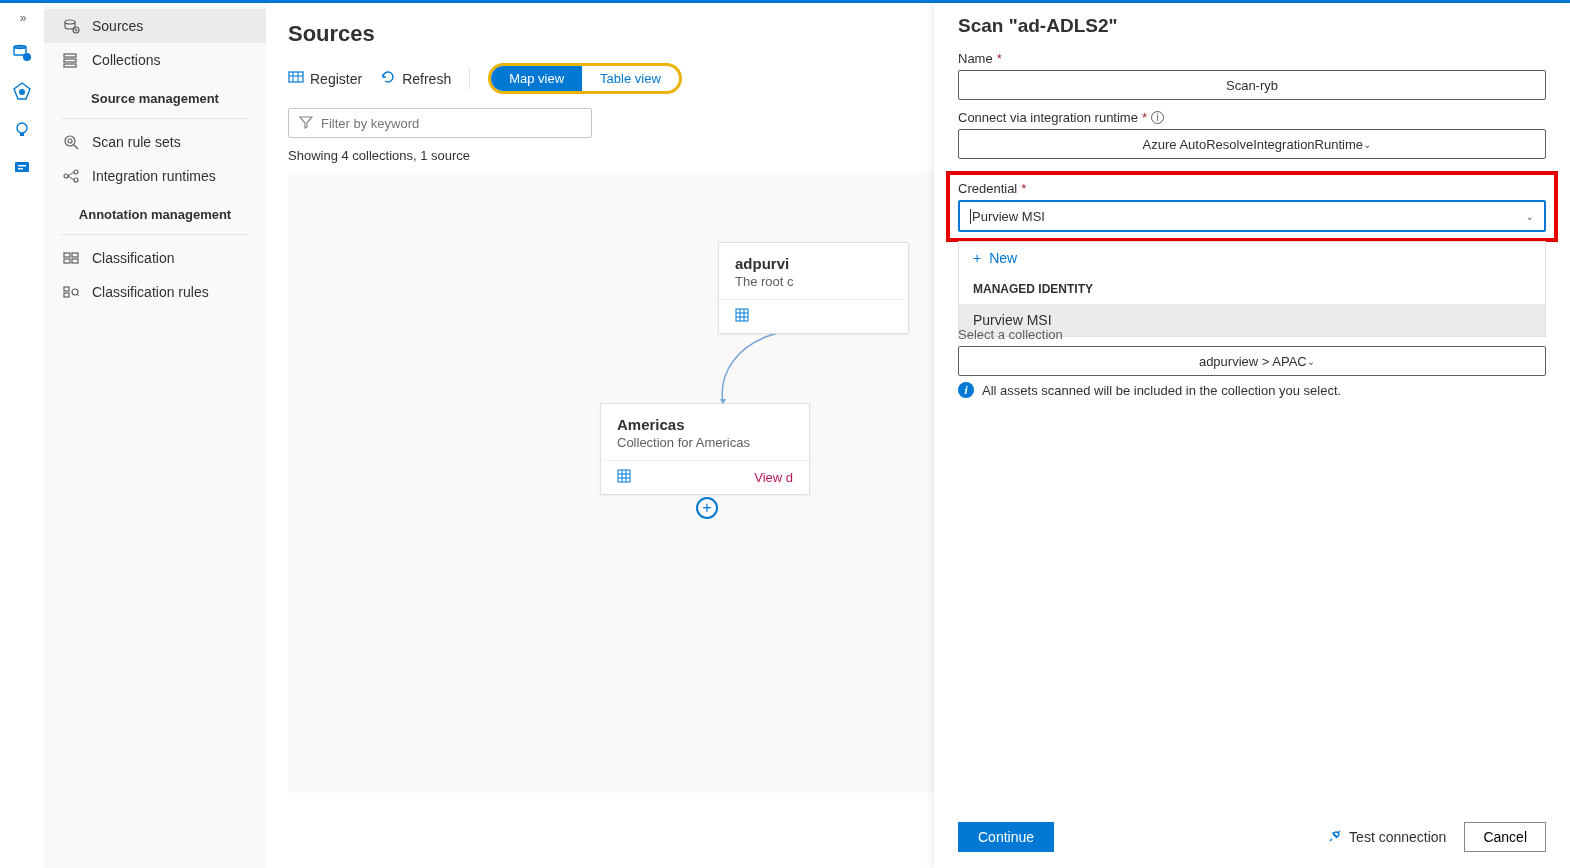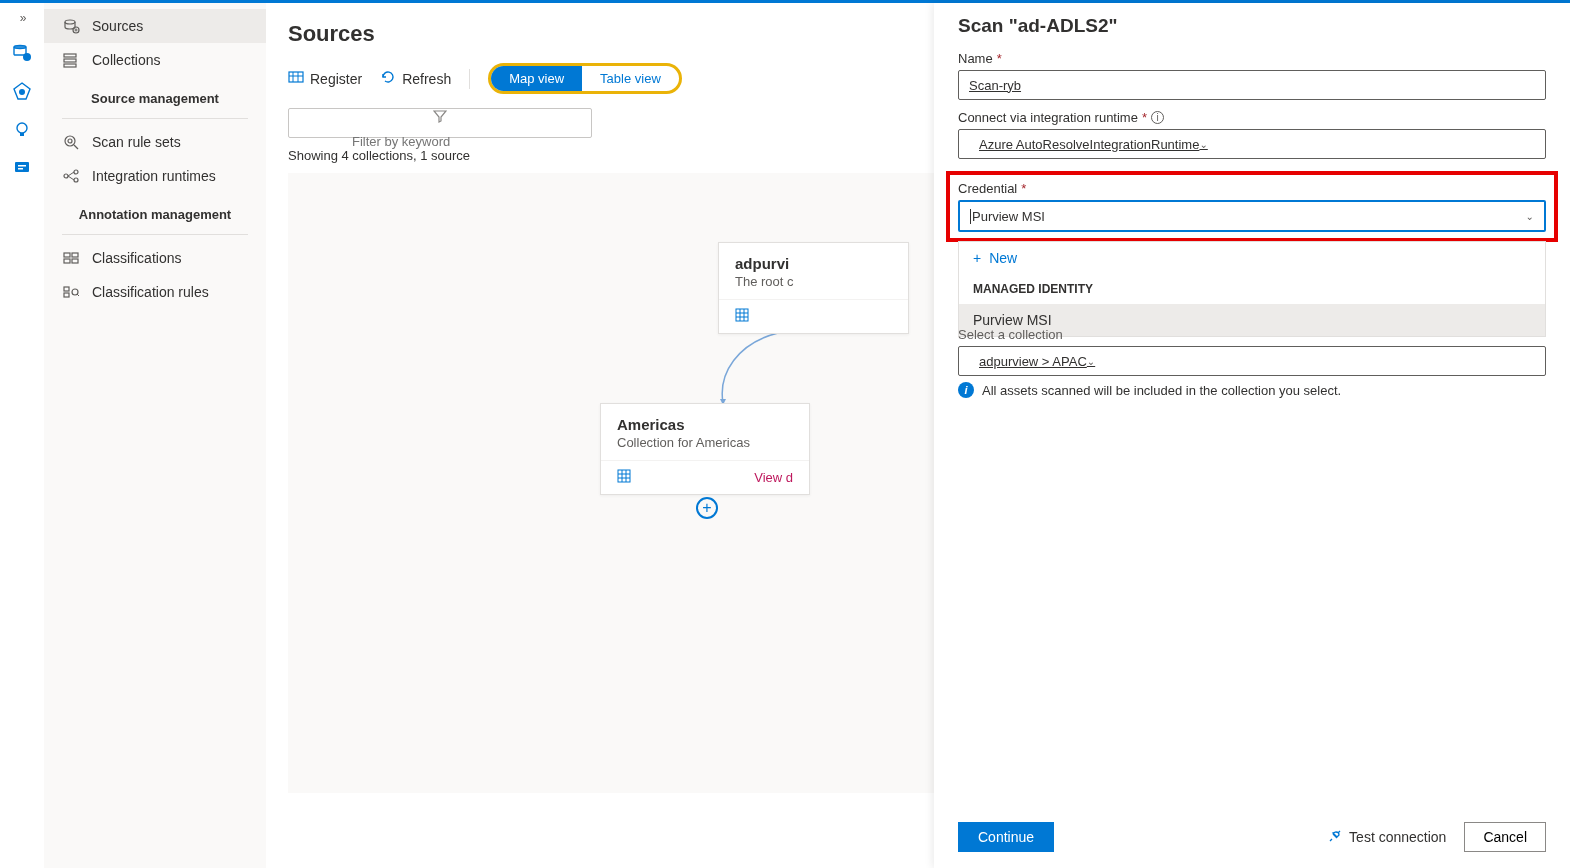--- a/index.html
+++ b/index.html
@@ -23,42 +23,42 @@
   
   .main { position:absolute; left:266px; top:3px; right:0; bottom:0; background:#fff; padding:18px 22px; }
   .main h1 { font-size:22px; font-weight:600; color:#323130; }
   .cmdbar { display:flex; align-items:center; gap:18px; margin-top:16px; }
   .cmd-link { display:flex; align-items:center; gap:6px; color:#323130; cursor:pointer; }
   .cmd-sep { width:1px; height:20px; background:#e1dfdd; }
   .pill-group { display:flex; align-items:center; border:3px solid #eab308; border-radius:16px; overflow:hidden; }
   .pill { padding:5px 18px; font-size:13px; cursor:pointer; color:#0078d4; }
   .pill.active { background:#0078d4; color:#fff; }
 
-  .filter-input { margin-top:14px; width:304px; height:30px; border:1px solid #c8c6c4; border-radius:2px; display:flex; align-items:center; padding:0 10px; gap:8px;flex-direction:column; }
+  .filter-input { margin-top:14px; width:304px; height:30px; border:1px solid #c8c6c4; border-radius:2px; display:flex; align-items:center; padding:0 10px; gap:8px; }
   .filter-input input { border:none; outline:none; flex:1; font-size:13px; color:#605e5c; background:transparent; }
   .meta-line { margin-top:10px; color:#323130; font-size:13px; }
 
   .canvas { position:relative; margin-top:10px; background:#faf9f8; height:620px; }
 
   .card { position:absolute; background:#fff; border:1px solid #e1dfdd; box-shadow:0 1px 3px rgba(0,0,0,0.05); }
   .card .body { padding:12px 16px 10px; }
   .card h3 { font-size:15px; font-weight:600; color:#323130; }
   .card .sub { font-size:13px; color:#605e5c; margin-top:2px; }
   .card .foot { border-top:1px solid #f3f2f1; padding:8px 16px; display:flex; align-items:center; justify-content:space-between; }
   .card .foot .grid-icn { color:#0078d4; }
   .card .link { color:#be185d; font-size:13px; cursor:pointer; }
 
   .add-circle { position:absolute; width:22px; height:22px; border:2px solid #0078d4; border-radius:50%; color:#0078d4; display:flex; align-items:center; justify-content:center; font-size:16px; cursor:pointer; background:#faf9f8; }
 
   
   .panel { position:absolute; top:3px; right:0; bottom:0; width:636px; background:#fff; box-shadow:-2px 0 8px rgba(0,0,0,0.08); padding:12px 24px 60px; }
   .panel h2 { font-size:19px; font-weight:600; margin-bottom:14px; }
   .field-label { font-size:13px; color:#323130; margin-top:10px; display:flex; align-items:center; gap:4px; }
   .req { color:#a4262c; }
-  .field-input, .field-select { width:100%; height:30px; border:1px solid #605e5c; border-radius:2px; padding:0 10px; font-size:13px; display:flex; align-items:center; justify-content:flex-start; margin-top:4px; cursor:text;text-decoration:underline; }
+  .field-input, .field-select { width:100%; height:30px; border:1px solid #605e5c; border-radius:2px; padding:0 10px; font-size:13px; display:flex; align-items:center; justify-content:center; margin-top:4px; cursor:text; }
   .field-select { cursor:pointer;padding-left:20px; }
   .chev-d { color:#605e5c; font-size:10px; }
 
   .highlight-box { border:4px solid #e60000; padding:2px 8px 6px; margin-top:12px; margin-left:-12px; margin-right:-12px; }
   .cred-select { width:100%; height:32px; border:2px solid #0078d4; border-radius:2px; padding:0 10px; font-size:13px; display:flex; align-items:center; justify-content:space-between; margin-top:4px; cursor:pointer; background:#fff; }
 
   .dropdown { border:1px solid #e1dfdd; margin-top:-1px; background:#fff; }
   .dd-new { padding:8px 14px; color:#0078d4; display:flex; align-items:center; gap:8px; cursor:pointer; }
   .dd-header { padding:8px 14px; font-weight:600; font-size:12px; color:#323130; }
   .dd-item { padding:8px 14px; cursor:pointer; }
@@ -164,21 +164,21 @@
   <div class="divider"></div>
   <div class="item">
     <span class="icn">
       <svg width="18" height="18" viewBox="0 0 18 18">
           <rect x="2" y="4" width="6" height="4" fill="none" stroke="#605e5c" stroke-width="1.2"></rect>
           <rect x="10" y="4" width="6" height="4" fill="none" stroke="#605e5c" stroke-width="1.2"></rect>
           <rect x="2" y="10" width="6" height="4" fill="none" stroke="#605e5c" stroke-width="1.2"></rect>
           <rect x="10" y="10" width="6" height="4" fill="none" stroke="#605e5c" stroke-width="1.2"></rect>
         </svg>
     </span>
-    <span>Classifications</span>
+    <span>Classification</span>
   </div>
   <div class="item">
     <span class="icn">
       <svg width="18" height="18" viewBox="0 0 18 18">
           <rect x="2" y="4" width="5" height="4" fill="none" stroke="#605e5c" stroke-width="1.2"></rect>
           <rect x="2" y="10" width="5" height="4" fill="none" stroke="#605e5c" stroke-width="1.2"></rect>
           <circle cx="13" cy="9" r="3" fill="none" stroke="#605e5c" stroke-width="1.2"></circle>
           <line x1="15" y1="11" x2="17" y2="13" stroke="#605e5c"></line>
         </svg>
     </span>

